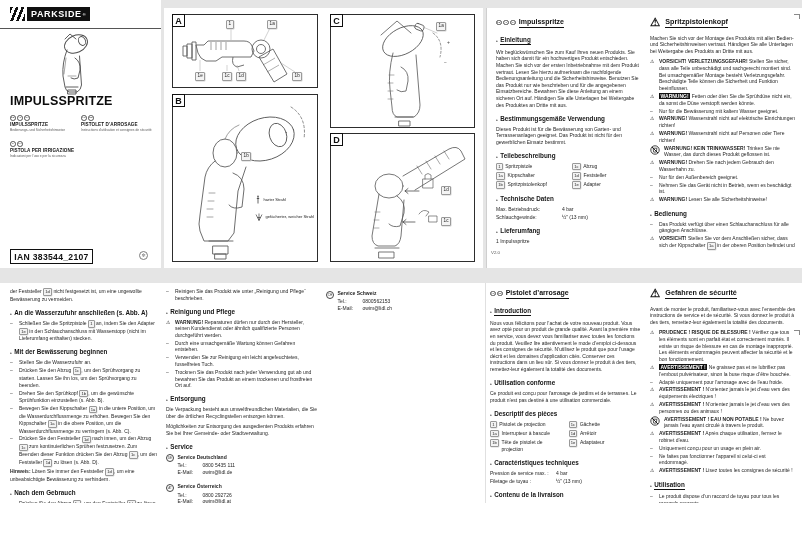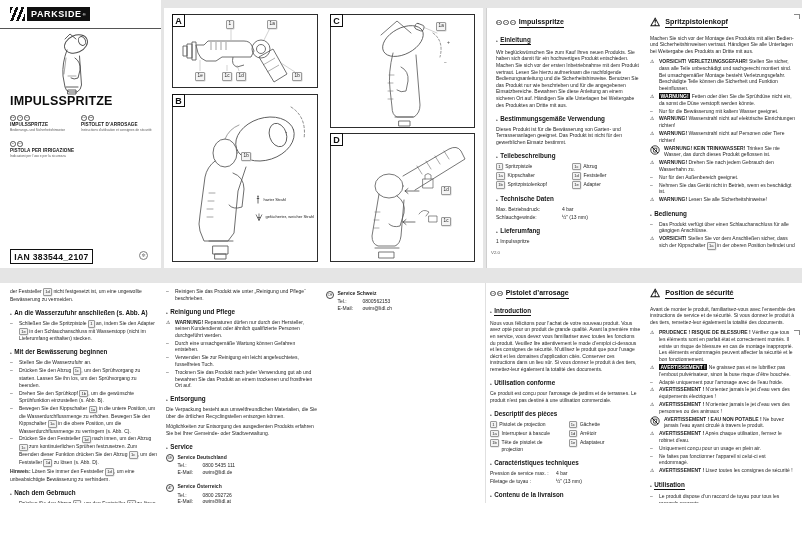--- a/index.html
+++ b/index.html
@@ -564,21 +564,21 @@
         <span class="h-text">Contenu de la livraison</span>
       </div>
       <div class="lines">
         <div>1 pistolet d’arrosage</div>
         <div>1 mode d’emploi</div>
       </div>
     </div>
   <div class="col" id="col-b5">
       <div class="blk-h h-underline h-safety">
         <span class="tri-big">⚠</span>
-        <span class="h-text">Position de sécurité</span>
+        <span class="h-text">Gefahren de sécurité</span>
       </div>
       <div class="blk-p">Avant de monter le produit, familiarisez-vous avec l’ensemble des instructions de service et de sécurité. Si vous donnez le produit à des tiers, remettez-leur également la totalité des documents.</div>
       <div class="item">
         <span class="marker tri">⚠</span>
         <div class="it-text"><b>PRUDENCE ! RISQUE DE BLESSURE !</b> Vérifiez que tous les éléments sont en parfait état et correctement montés. Il existe un risque de blessure en cas de montage inapproprié. Les éléments endommagés peuvent affecter la sécurité et le bon fonctionnement.</div>
       </div>
       <div class="item">
         <span class="marker tri">⚠</span>
         <div class="it-text"><b class="inv">AVERTISSEMENT !</b> Ne graissez pas et ne lubrifiez pas l’embout pulvérisateur, sinon la buse risque d’être bouchée.</div>
       </div>

